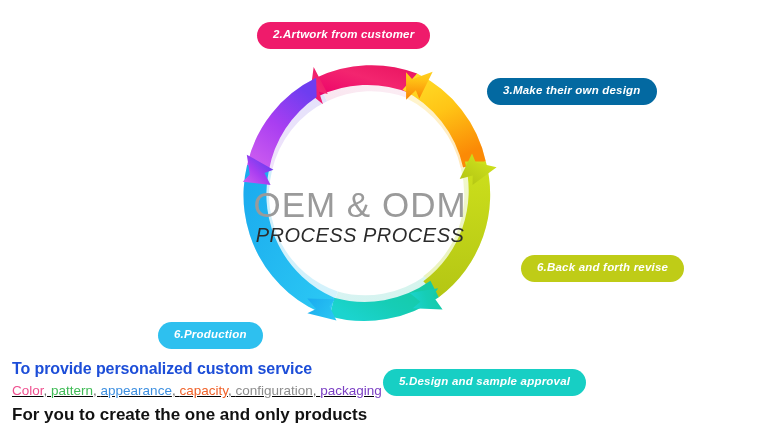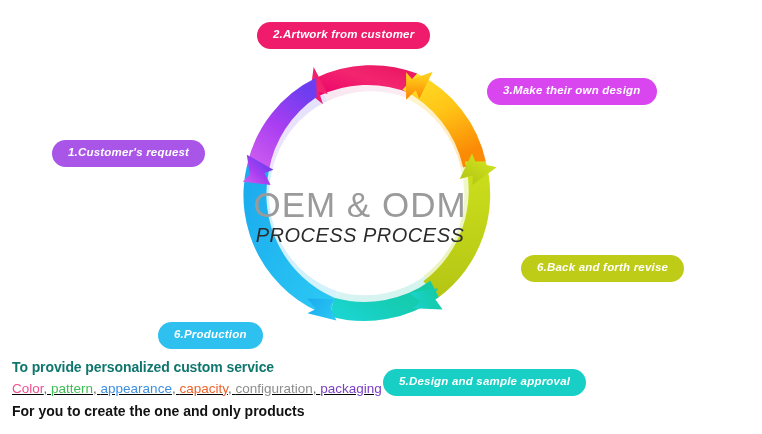--- a/index.html
+++ b/index.html
@@ -73,37 +73,37 @@
   #pill-6 { left: 158px; top: 322px; background: #2ec0ef; }
 
   
   #bottom-block {
     position: absolute;
     left: 12px;
     top: 359px;
     width: 400px;
   }
   #tagline-main {
-    font-size: 14px;
+    font-size: 16px;
     font-weight: bold;
-    color: #0f766e;
+    color: #1d4ed8;
     letter-spacing: -0.1px;
     line-height: 1.25;
   }
   #feature-line {
     margin-top: 4px;
     font-size: 13.5px;
     line-height: 1.2;
     white-space: nowrap;
     text-decoration: underline;
   }
   #feature-line .sep { color: #6d6d6d; }
   #tagline-sub {
     margin-top: 6px;
-    font-size: 14px;
+    font-size: 17px;
     font-weight: bold;
     color: #121212;
   }
 </style>
 </head>
 <body>
 
 <div id="canvas">
 
   <div id="ring-wrap">
@@ -227,23 +227,22 @@
           <path d="M 52.15 126.85 A 128 128 0 0 1 121.14 39.84 L 121.66 58.95 A 113 113 0 0 0 73.89 132.25 Z" fill="url(#g1)"></path>
           <path d="M 47.00 121.00 L 77.00 127.00 L 69.50 133.00 L 79.00 142.50 L 51.50 148.00 L 56.00 139.00 Z" fill="url(#g1)" transform="rotate(18 63 134)"></path>
         </g>
       </g>
     </svg>
 
     <div class="center-text" id="center-title">OEM &amp; ODM</div>
     <div class="center-text" id="center-subtitle">PROCESS PROCESS</div>
   </div>
 
-  <div class="pill" id="pill-1" style="background: rgb(168, 85, 232);">1.Customer's request</div>
   <div class="pill" id="pill-2" style="background: rgb(239, 27, 107);">2.Artwork from customer</div>
-  <div class="pill" id="pill-3" style="background: #d946ef;">3.Make their own design</div>
+  <div class="pill" id="pill-3" style="background: #0369a1;">3.Make their own design</div>
   <div class="pill" id="pill-4" style="background: rgb(191, 204, 23);">6.Back and forth revise</div>
   <div class="pill" id="pill-5" style="background: rgb(23, 207, 196); text-align: right;">5.Design and sample approval</div>
   <div class="pill" id="pill-6" style="background: rgb(46, 192, 239);">6.Production</div>
 
   <div id="bottom-block">
     <div id="tagline-main">To provide personalized custom service</div>
     <div id="feature-line"><span style="color: rgb(239, 79, 143);">Color</span><span class="sep">, </span><span style="color: rgb(63, 187, 85);">pattern</span><span class="sep">, </span><span style="color: rgb(61, 143, 224);">appearance</span><span class="sep">, </span><span style="color: rgb(240, 98, 42);">capacity</span><span class="sep">, </span><span style="color: rgb(141, 141, 141);">configuration</span><span class="sep">, </span><span style="color: rgb(123, 63, 196);">packaging</span></div>
     <div id="tagline-sub">For you to create the one and only products</div>
   </div>
 

